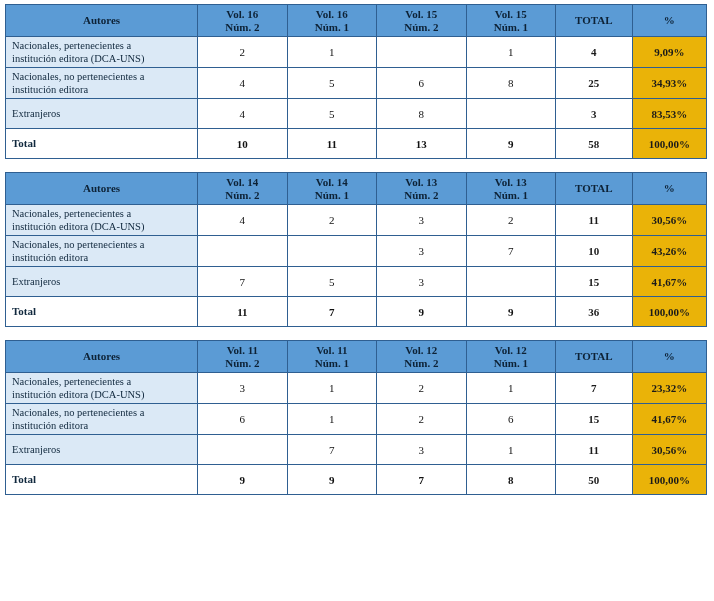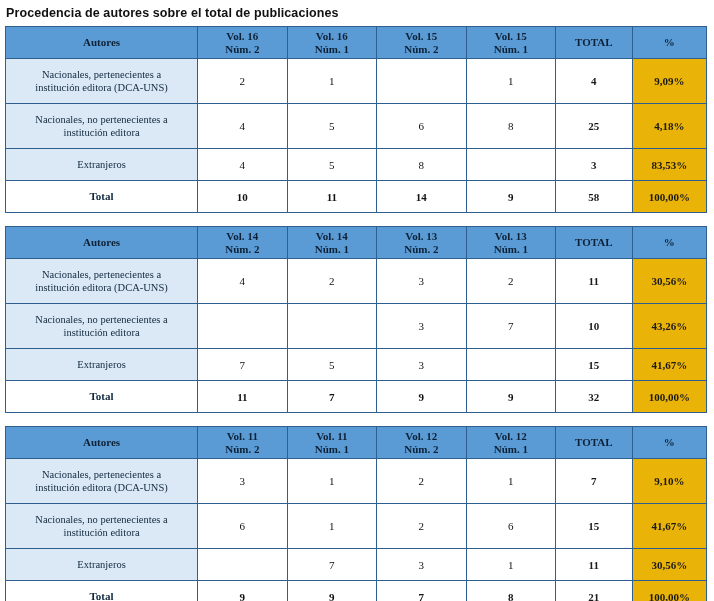--- a/index.html
+++ b/index.html
@@ -53,25 +53,25 @@
   }
   thead th .hdr-line {
     display: block;
   }
   tbody td {
     height: 30px;
     padding: 2px 4px;
   }
   tbody tr td.label-cell {
     background: #dbe9f6;
-    text-align: center;
+    text-align: left;
     font-size: 10.5px;
     line-height: 13px;
     color: #10283d;
-    padding: 9px 6px;
+    padding: 2px 6px;
   }
   tbody tr.total-row td.label-cell {
     background: #ffffff;
     font-weight: bold;
     font-size: 11px;
   }
   tbody td.num-cell {
     background: #ffffff;
     font-size: 11px;
     color: #111111;
@@ -92,21 +92,20 @@
   
   col.c-label { width: 191px; }
   col.c-vol   { width: 89px; }
   col.c-total { width: 76px; }
   col.c-pct   { width: 74px; }
 </style>
 </head>
 <body>
 
 <div class="page">
-  <div class="doc-title">Procedencia de autores sobre el total de publicaciones</div>
   <div id="tables-container">
       <table class="data-table">
         <colgroup>
           <col class="c-label">
           <col class="c-vol">
           <col class="c-vol">
           <col class="c-vol">
           <col class="c-vol">
           <col class="c-total">
           <col class="c-pct">
@@ -150,40 +149,40 @@
           <tr class="">
             <td class="label-cell">
               <div>Nacionales, no pertenecientes a</div>
               <div>institución editora</div>
             </td>
             <td class="num-cell">4</td>
             <td class="num-cell">5</td>
             <td class="num-cell">6</td>
             <td class="num-cell">8</td>
             <td class="total-cell">25</td>
-            <td class="pct-cell">4,18%</td>
+            <td class="pct-cell">34,93%</td>
           </tr>
           <tr class="">
             <td class="label-cell">
               <div>Extranjeros</div>
             </td>
             <td class="num-cell">4</td>
             <td class="num-cell">5</td>
             <td class="num-cell">8</td>
             <td class="num-cell"></td>
             <td class="total-cell">3</td>
             <td class="pct-cell">83,53%</td>
           </tr>
           <tr class="total-row">
             <td class="label-cell">
               <div>Total</div>
             </td>
             <td class="num-cell">10</td>
             <td class="num-cell">11</td>
-            <td class="num-cell">14</td>
+            <td class="num-cell">13</td>
             <td class="num-cell">9</td>
             <td class="total-cell">58</td>
             <td class="pct-cell">100,00%</td>
           </tr>
         </tbody>
       </table>
       <table class="data-table">
         <colgroup>
           <col class="c-label">
           <col class="c-vol">
@@ -253,21 +252,21 @@
             <td class="pct-cell">41,67%</td>
           </tr>
           <tr class="total-row">
             <td class="label-cell">
               <div>Total</div>
             </td>
             <td class="num-cell">11</td>
             <td class="num-cell">7</td>
             <td class="num-cell">9</td>
             <td class="num-cell">9</td>
-            <td class="total-cell">32</td>
+            <td class="total-cell">36</td>
             <td class="pct-cell">100,00%</td>
           </tr>
         </tbody>
       </table>
       <table class="data-table">
         <colgroup>
           <col class="c-label">
           <col class="c-vol">
           <col class="c-vol">
           <col class="c-vol">
@@ -302,21 +301,21 @@
           <tr class="">
             <td class="label-cell">
               <div>Nacionales, pertenecientes a</div>
               <div>institución editora (DCA-UNS)</div>
             </td>
             <td class="num-cell">3</td>
             <td class="num-cell">1</td>
             <td class="num-cell">2</td>
             <td class="num-cell">1</td>
             <td class="total-cell">7</td>
-            <td class="pct-cell">9,10%</td>
+            <td class="pct-cell">23,32%</td>
           </tr>
           <tr class="">
             <td class="label-cell">
               <div>Nacionales, no pertenecientes a</div>
               <div>institución editora</div>
             </td>
             <td class="num-cell">6</td>
             <td class="num-cell">1</td>
             <td class="num-cell">2</td>
             <td class="num-cell">6</td>
@@ -335,19 +334,19 @@
             <td class="pct-cell">30,56%</td>
           </tr>
           <tr class="total-row">
             <td class="label-cell">
               <div>Total</div>
             </td>
             <td class="num-cell">9</td>
             <td class="num-cell">9</td>
             <td class="num-cell">7</td>
             <td class="num-cell">8</td>
-            <td class="total-cell">21</td>
+            <td class="total-cell">50</td>
             <td class="pct-cell">100,00%</td>
           </tr>
         </tbody>
       </table>
     </div>
 </div>
 
 </body></html>

